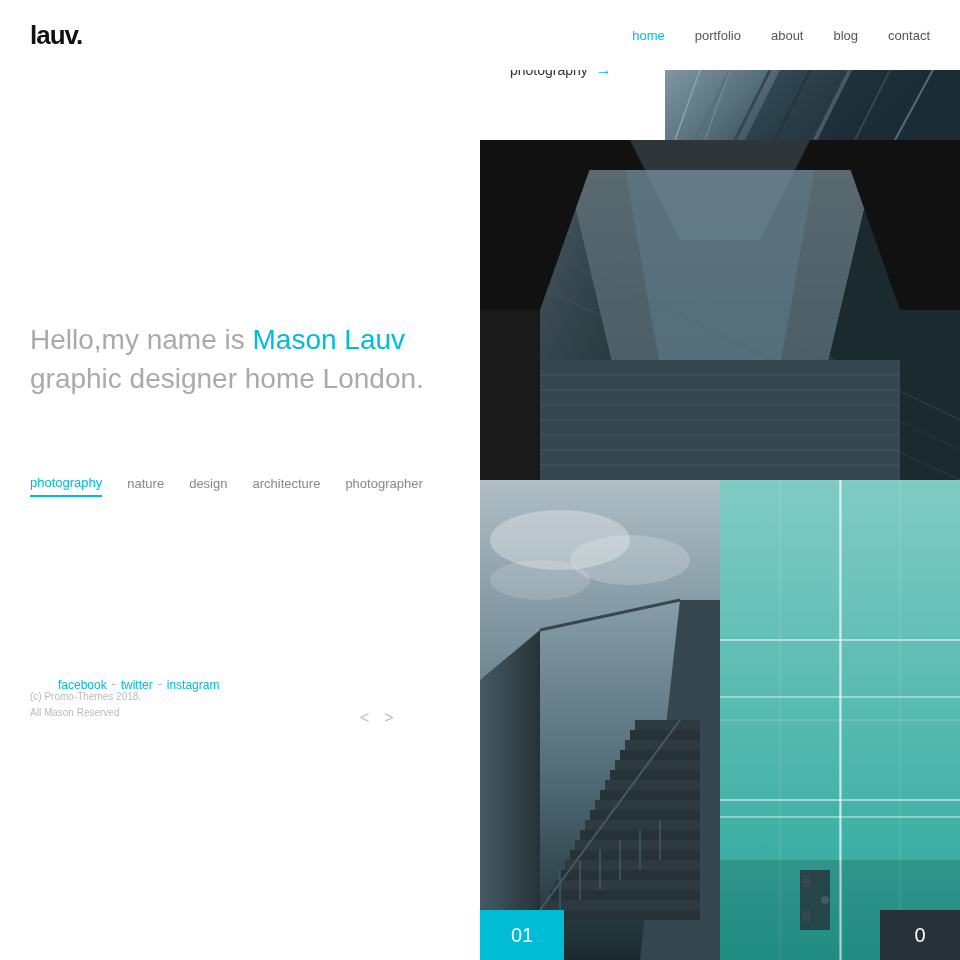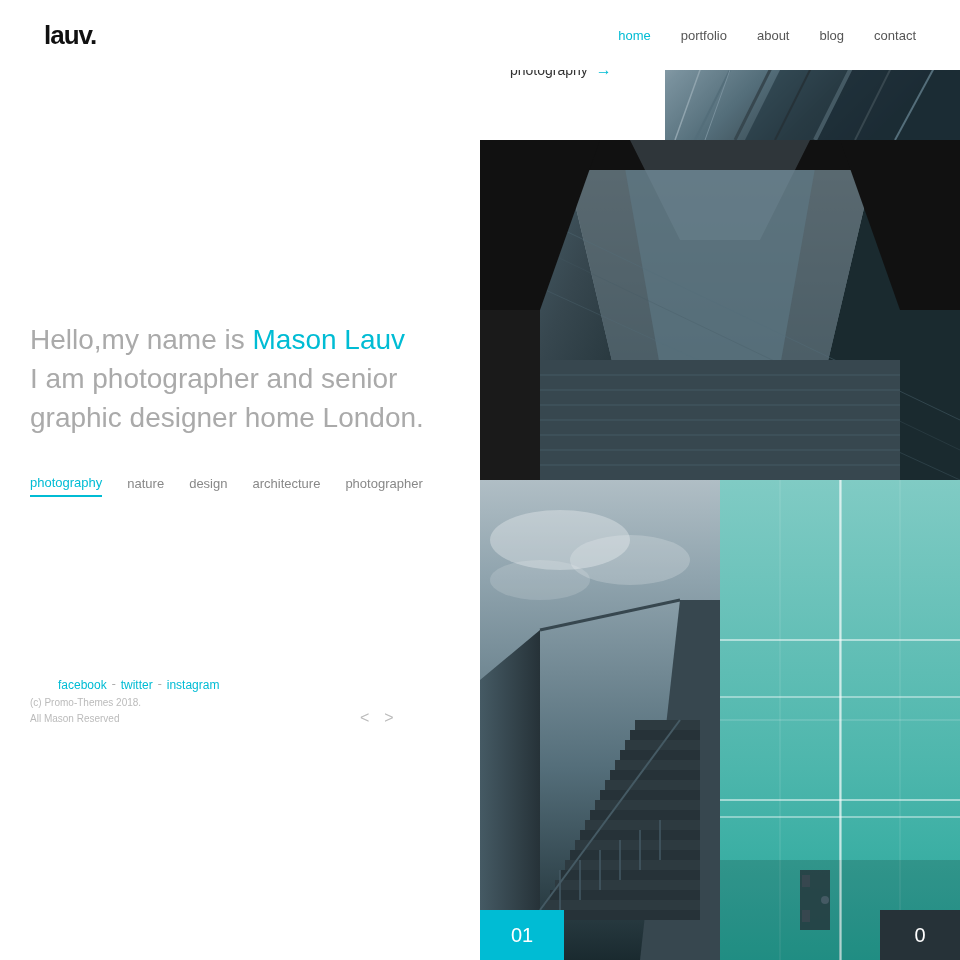--- a/index.html
+++ b/index.html
@@ -5,21 +5,21 @@
     * { margin: 0; padding: 0; box-sizing: border-box; }
     body { font-family: 'Georgia', serif; background: #fff; width: 960px; height: 960px; overflow: hidden; position: relative; }
 
     
     header {
       position: absolute;
       top: 0; left: 0; right: 0;
       height: 70px;
       display: flex;
       align-items: center;
-      padding: 0 44px;
+      padding: 0 30px;
       z-index: 10;
       background: #fff;
     }
     .logo {
       font-size: 26px;
       font-weight: 700;
       color: #111;
       font-family: Arial, sans-serif;
       letter-spacing: -1px;
     }
@@ -117,21 +117,21 @@
       color: #00bcd4;
       font-family: Arial, sans-serif;
       text-decoration: none;
     }
     .social-links span {
       color: #aaa;
       font-size: 12px;
     }
     .copyright {
       position: absolute;
-      bottom: 25px;
+      bottom: 31px;
       left: 30px;
       margin-top: 12px;
     }
     .copyright p {
       font-size: 10px;
       color: #bbb;
       font-family: Arial, sans-serif;
       line-height: 1.6;
     }
 
@@ -328,21 +328,20 @@
     <a href="#">contact</a>
   </nav>
 </header>
 
 <div class="left-panel">
 
   <div class="hero-text">
     <h1>
       <span>Hello,my name is </span><span class="name">Mason Lauv</span>
     </h1>
-    <p>I am photographer and senior</p>
     <p>graphic designer home London.</p>
   </div>
 
   <div class="category-tabs">
     <span class="category-tab active">photography</span>
     <span class="category-tab">nature</span>
     <span class="category-tab">design</span>
     <span class="category-tab">architecture</span>
     <span class="category-tab">photographer</span>
   </div>

